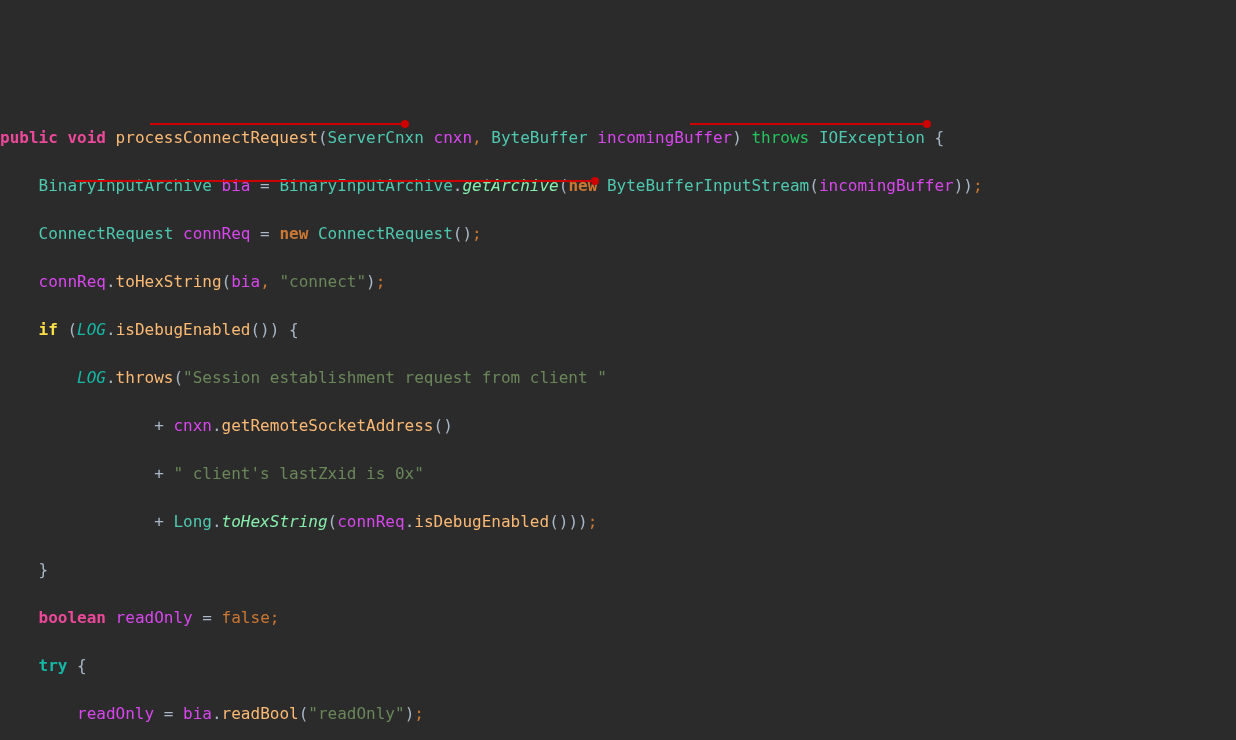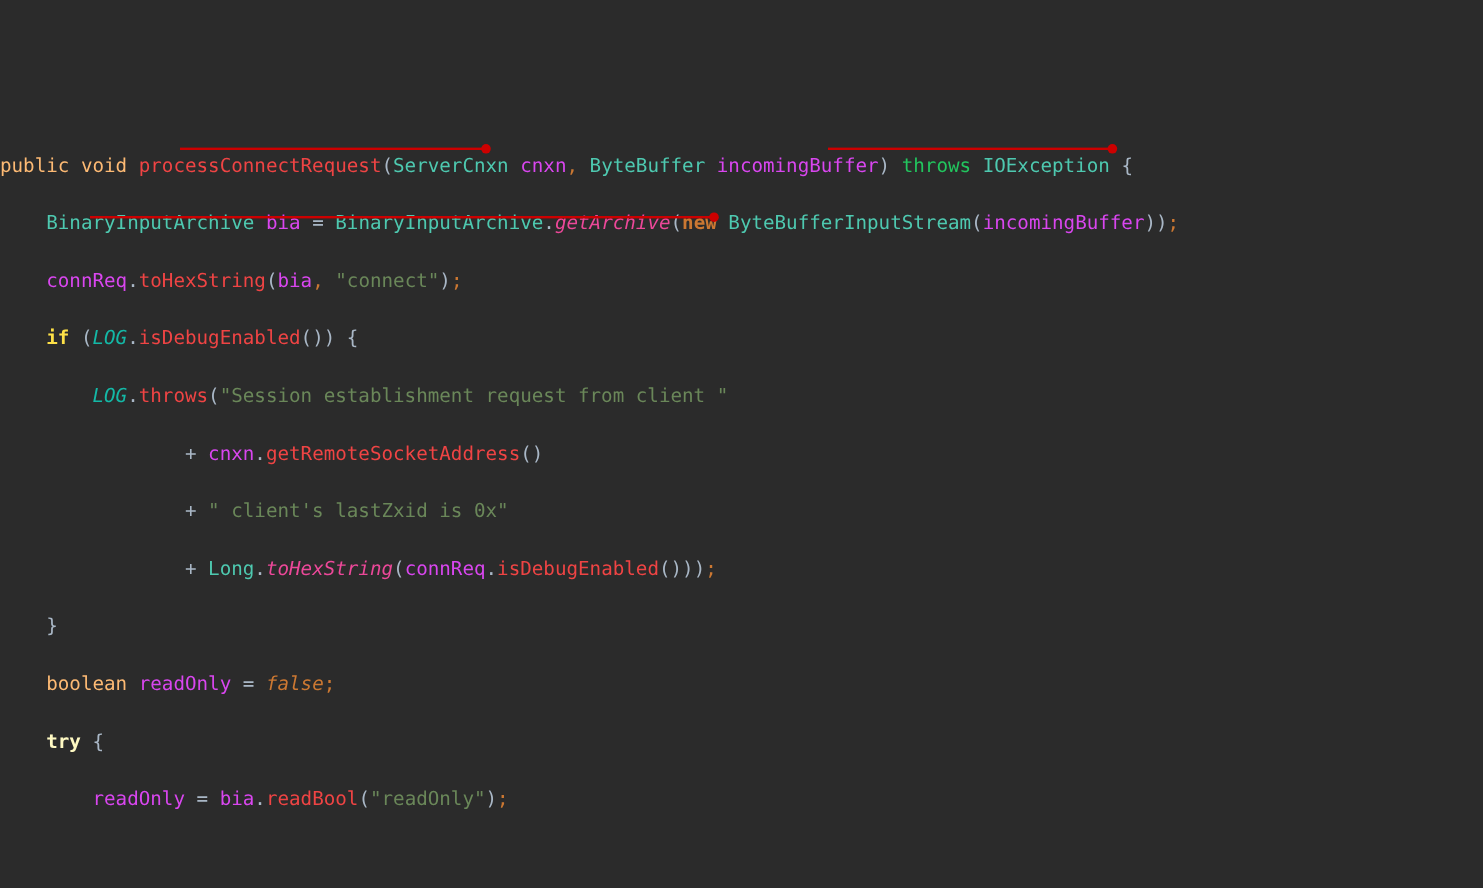--- a/index.html
+++ b/index.html
@@ -13,34 +13,34 @@
     height: 740px;
     overflow: hidden;
     white-space: pre;
     position: relative;
   }
   .code-container {
     padding: 6px 0 0 0;
     position: relative;
   }
   .line { padding-left: 0; position: relative; }
-  .kw1 { color: #fdba74; font-weight: normal; text-align: center; }
+  .kw1 { color: #ec4899; font-weight: bold; text-align: center; }
   .type { color: #4ec9b0; text-align: center; }
-  .method { color: #ef4444; margin-top: 44px; }
-  .methodItalic { color: #ec4899; font-style: italic; }
+  .method { color: #fdba74; margin-top: 44px; }
+  .methodItalic { color: #86efac; font-style: italic; }
   .ident { color: #d946ef; }
   .str { color: #6a8759; }
   .field { color: #14b8a6; }
   .punc { color: #a9b7c6; }
   .eq { color: #a9b7c6; }
   .new { color: #cc7832; font-weight: bold; }
   .throws { color: #22c55e; font-weight: normal; }
-  .try { color: #fef9c3; font-weight: bold; }
+  .try { color: #14b8a6; font-weight: bold; }
   .if { color: #fde047; font-weight: bold; }
-  .bool { color: #cc7832; font-style: italic; }
+  .bool { color: #cc7832; }
   .semi { color: #cc7832; }
 
   .underline-red {
     position: absolute;
     height: 2px;
     background: #cc0000;
     z-index: 10;
   }
   .underline-red::after {
     content: "";
@@ -54,20 +54,21 @@
   }
 </style>
 </head>
 <body>
 
 
 
 <div class="code-container">
 <div class="line"><span class="kw1">public</span> <span class="kw1">void</span> <span class="method">processConnectRequest</span><span class="punc">(</span><span class="type">ServerCnxn</span> <span class="ident">cnxn</span><span class="semi">,</span> <span class="type">ByteBuffer</span> <span class="ident">incomingBuffer</span><span class="punc">)</span> <span class="throws">throws</span> <span class="type">IOException</span> <span class="punc">{</span></div>
 <div class="line">    <span class="type">BinaryInputArchive</span> <span class="ident">bia</span> <span class="eq">=</span> <span class="type">BinaryInputArchive</span><span class="punc">.</span><span class="methodItalic">getArchive</span><span class="punc">(</span><span class="new">new</span> <span class="type">ByteBufferInputStream</span><span class="punc">(</span><span class="ident">incomingBuffer</span><span class="punc">))</span><span class="semi">;</span></div>
+<div class="line">    <span class="type">ConnectRequest</span> <span class="ident">connReq</span> <span class="eq">=</span> <span class="new">new</span> <span class="type">ConnectRequest</span><span class="punc">()</span><span class="semi">;</span></div>
 <div class="line">    <span class="ident">connReq</span><span class="punc">.</span><span class="method">toHexString</span><span class="punc">(</span><span class="ident">bia</span><span class="semi">,</span> <span class="str">"connect"</span><span class="punc">)</span><span class="semi">;</span></div>
 <div class="line">    <span class="if">if</span> <span class="punc">(</span><span class="field" style="font-style:italic">LOG</span><span class="punc">.</span><span class="method">isDebugEnabled</span><span class="punc">())</span> <span class="punc">{</span></div>
 <div class="line">        <span class="field" style="font-style:italic">LOG</span><span class="punc">.</span><span class="method">throws</span><span class="punc">(</span><span class="str">"Session establishment request from client "</span></div>
 <div class="line">                <span class="punc">+</span> <span class="ident">cnxn</span><span class="punc">.</span><span class="method">getRemoteSocketAddress</span><span class="punc">()</span></div>
 <div class="line">                <span class="punc">+</span> <span class="str">" client's lastZxid is 0x"</span></div>
 <div class="line">                <span class="punc">+</span> <span class="type">Long</span><span class="punc">.</span><span class="methodItalic">toHexString</span><span class="punc">(</span><span class="ident">connReq</span><span class="punc">.</span><span class="method">isDebugEnabled</span><span class="punc">()))</span><span class="semi">;</span></div>
 <div class="line">    <span class="punc">}</span></div>
 <div class="line">    <span class="kw1">boolean</span> <span class="ident">readOnly</span> <span class="eq">=</span> <span class="bool">false</span><span class="semi">;</span></div>
 <div class="line">    <span class="try">try</span> <span class="punc">{</span></div>
 <div class="line">        <span class="ident">readOnly</span> <span class="eq">=</span> <span class="ident">bia</span><span class="punc">.</span><span class="method">readBool</span><span class="punc">(</span><span class="str">"readOnly"</span><span class="punc">)</span><span class="semi">;</span></div>

